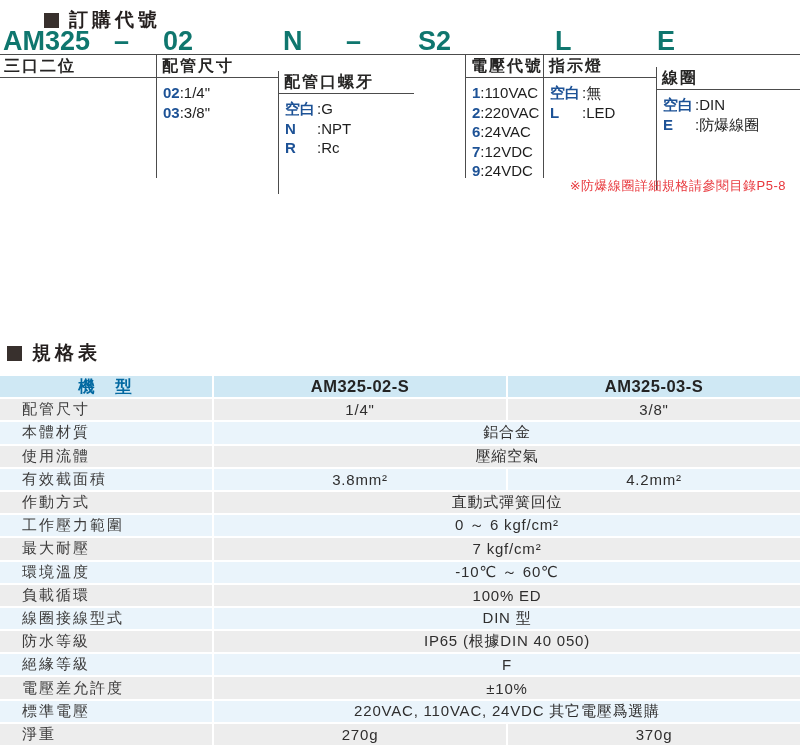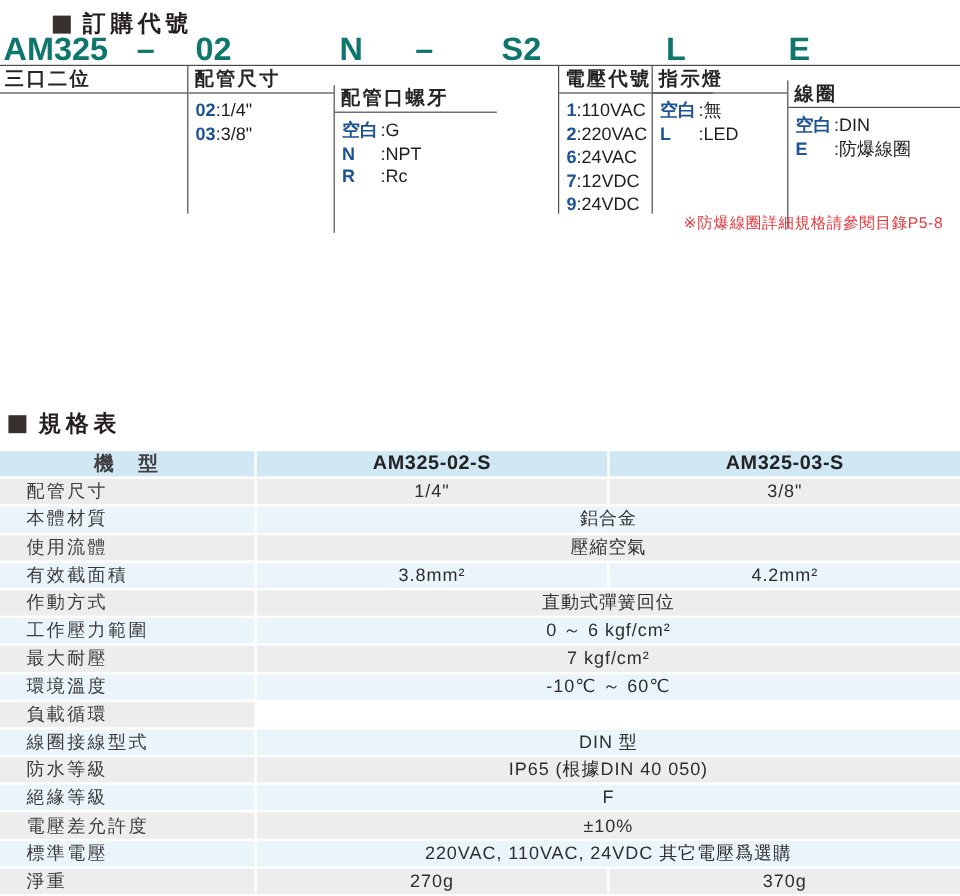--- a/index.html
+++ b/index.html
@@ -67,21 +67,21 @@
     font-size:15px; letter-spacing:2px; color:#3d3c3c;
   }
   .spec-value {
     flex:1; display:flex; align-items:center; justify-content:center;
     font-size:15px; color:#2f2e2e; letter-spacing:0.8px; white-space:pre;
   }
   .spec-row.row-gray  .spec-label, .spec-row.row-gray  .spec-value { background:#ededed; }
   .spec-row.row-blue  .spec-label, .spec-row.row-blue  .spec-value { background:#eaf4fb; }
   .spec-row.row-head  .spec-label, .spec-row.row-head  .spec-value { background:#cfe8f4; }
   .spec-row.row-head .spec-label {
-    justify-content:center; padding-left:0; font-weight:bold; font-size:16.5px; letter-spacing:2px; color:#404040;
+    justify-content:center; padding-left:0; font-weight:bold; font-size:16.5px; letter-spacing:2px; color:#0369a1;
   }
   .spec-row.row-head .spec-value { font-weight:bold; font-size:16.5px; letter-spacing:0.5px; color:#232323; }
 </style>
 </head>
 <body>
 
 <div class="section-title" id="title-ordering">
   <div class="sq"></div>
   <div class="st-text">訂購代號</div>
 </div>
@@ -185,20 +185,21 @@
     <div class="spec-row row-gray">
     <div class="spec-label">最大耐壓</div>
   <div class="spec-value">7 kgf/cm²</div>
     </div>
     <div class="spec-row row-blue">
     <div class="spec-label">環境溫度</div>
   <div class="spec-value">-10℃ ～ 60℃</div>
     </div>
     <div class="spec-row row-gray">
     <div class="spec-label">負載循環</div>
+  <div class="spec-value">100% ED</div>
     </div>
     <div class="spec-row row-blue">
     <div class="spec-label">線圈接線型式</div>
   <div class="spec-value">DIN 型</div>
     </div>
     <div class="spec-row row-gray">
     <div class="spec-label">防水等級</div>
   <div class="spec-value">IP65 (根據DIN 40 050)</div>
     </div>
     <div class="spec-row row-blue">

